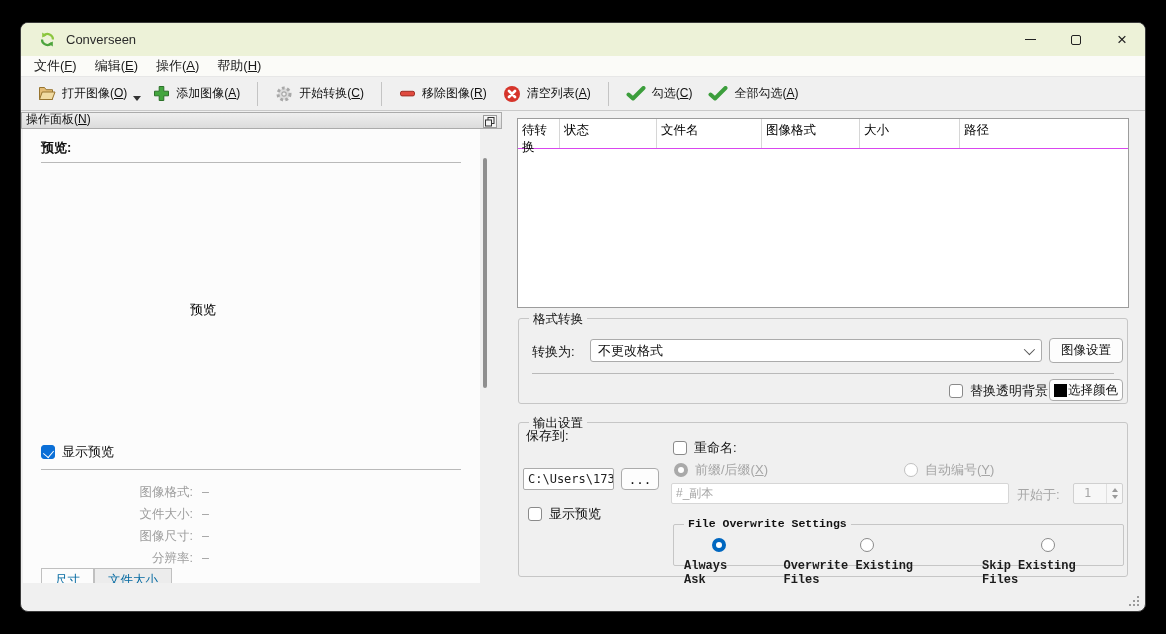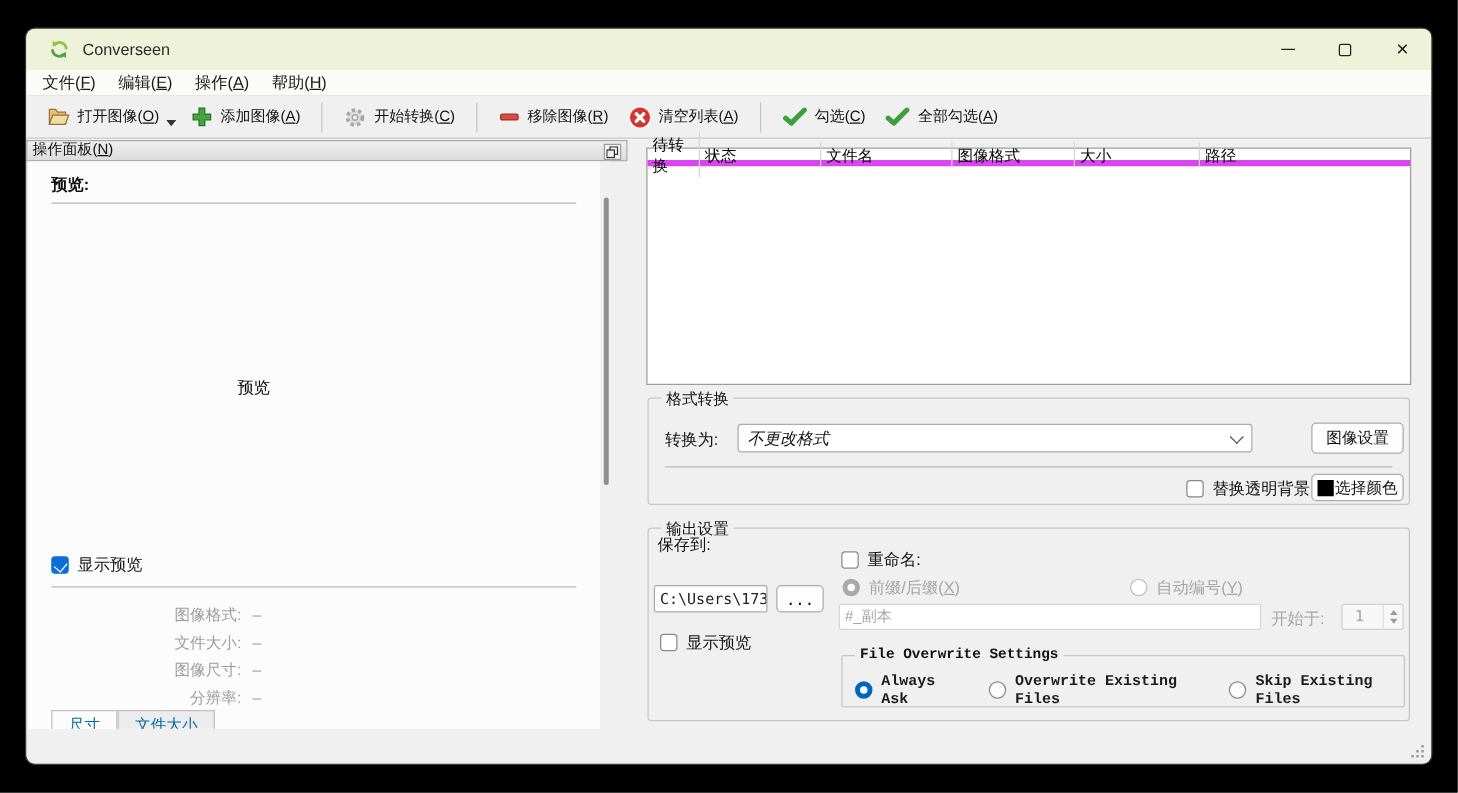--- a/index.html
+++ b/index.html
@@ -65,21 +65,21 @@
   .info-row .lbl { width:170px; text-align:right; }
   .info-row .val { margin-left:9px; }
   .tabs { position:absolute; left:18px; top:439px; display:flex; }
   .tab { height:24px; padding:3px 13px; font-size:12.5px; color:#0369a1; background:#ececec;
          border:1px solid #c0c0c0; cursor:pointer; }
   .tab.active { background:#fcfcfc; border-bottom-color:#fcfcfc; }
 
   
   .file-table { position:absolute; left:496px; top:7px; width:612px; height:190px;
                 background:#fff; border:1px solid #9c9c9c; }
-  .ft-header { display:flex; height:14px; border-bottom:5px solid #d946ef;align-items:center; }
+  .ft-header { display:flex; height:30px; border-bottom:1px solid #d946ef; }
   .ft-col { font-size:12.5px; color:#000; padding:3px 0 0 4px; border-right:1px solid #d6d6d6; }
   .ft-col.c0{width:42px;} .ft-col.c1{width:97px;} .ft-col.c2{width:105px;}
   .ft-col.c3{width:98px;} .ft-col.c4{width:100px;} .ft-col.c5{flex:1; border-right:none;}
 
   
   .groupbox { position:absolute; border:1px solid #c6c6c6; border-radius:3px; }
   .gb-title { position:absolute; top:-8px; left:10px; background:#f0f0f0; padding:0 4px;
               font-size:12.5px; color:#111; }
   .format-group { left:497px; top:207px; width:610px; height:86px; }
   .output-group { left:497px; top:311px; width:610px; height:155px; }
@@ -109,21 +109,21 @@
                  align-items:center; justify-content:center; gap:3px; }
   .arr-up { width:0; height:0; border-left:3.5px solid transparent; border-right:3.5px solid transparent;
             border-bottom:4px solid #9a9a9a; }
   .arr-dn { width:0; height:0; border-left:3.5px solid transparent; border-right:3.5px solid transparent;
             border-top:4px solid #9a9a9a; }
   .overwrite-group { position:absolute; left:154px; top:101px; width:451px; height:42px;
                      border:1px solid #c6c6c6; border-radius:2px; }
   .overwrite-group .gb-title { font-family:"Liberation Mono", monospace; font-size:11.5px; font-weight:bold; }
   .ow-radios { position:absolute; top:13px; left:10px; display:flex; width:430px; }
   .ow-item { display:flex; align-items:center; gap:7px; font-family:"Liberation Mono", monospace;
-             font-size:12px; font-weight:bold; color:#1c1c1c; cursor:pointer; }
+             font-size:12px; font-weight:bold; color:#1c1c1c; cursor:pointer;flex-direction:column; }
   .ow-item.i1 { margin-left:32px; } .ow-item.i2 { margin-left:30px; }
 
   .resize-grip { position:absolute; right:5px; bottom:4px; }
 </style>
 </head>
 <body>
 
 <div class="window">
 
   <div class="titlebar">
@@ -270,21 +270,21 @@
         <div class="ft-col c3">图像格式</div>
         <div class="ft-col c4">大小</div>
         <div class="ft-col c5">路径</div>
       </div>
       <div style="height:166px;"></div>
     </div>
 
     <div class="groupbox format-group">
       <span class="gb-title">格式转换</span>
       <span class="inline-label" style="left:13px; top:24px;">转换为:</span>
-      <div class="combo" style="left:71px; top:20px; width:412px; height:23px;font-style:italic;">
+      <div class="combo" style="left:71px; top:20px; width:452px; height:23px;">
         <span>不更改格式</span>
         <span class="chev"></span>
       </div>
       <div class="push-btn" style="left:530px; top:19px; width:74px; height:25px;">
         <span>图像设置</span>
       </div>
       <div class="hr" style="left:13px; right:13px; top:54px; position:absolute;"></div>
       <div class="chk-row" style="left:430px; top:63px;">
         <span class="checkbox"></span>
         <span>替换透明背景</span>

